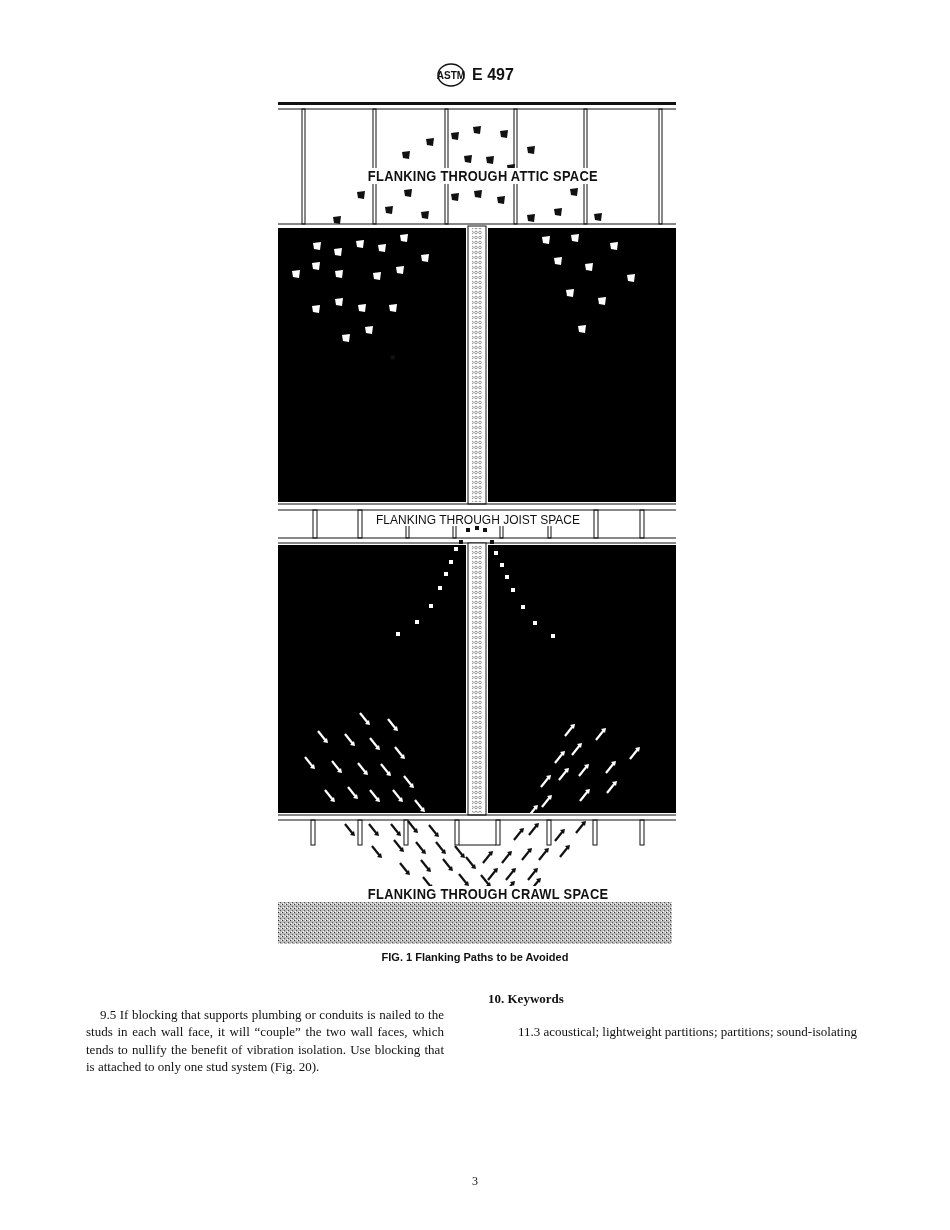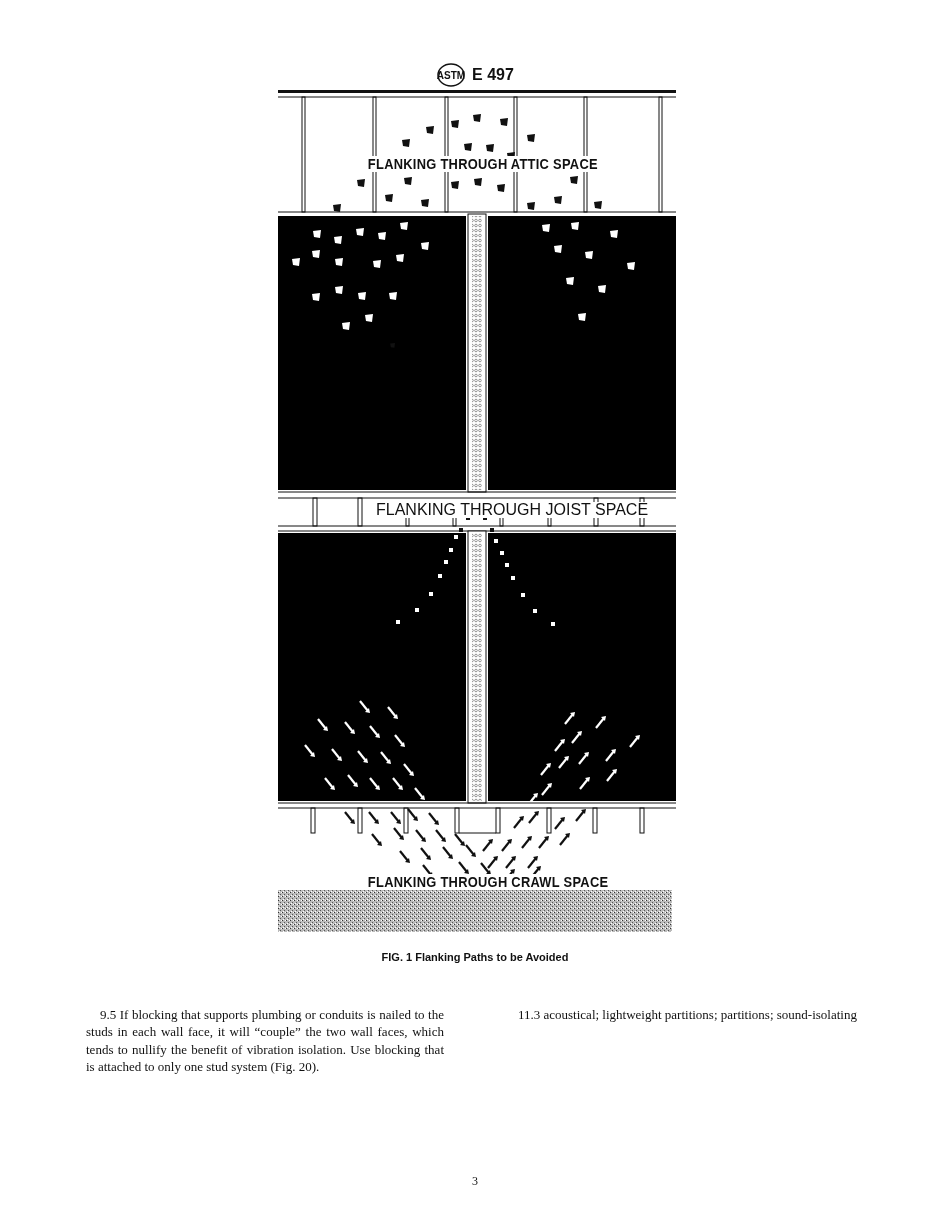--- a/index.html
+++ b/index.html
@@ -1,24 +1,24 @@
 <!DOCTYPE html>
 <html><head>
 <meta charset="utf-8">
 <style>
   html, body { margin:0; padding:0; background:#fff; }
   body { width:950px; height:1230px; position:relative; overflow:hidden; font-family:"Liberation Serif", serif; color:#111; }
   .header { position:absolute; top:62px; left:0; width:950px; display:flex; justify-content:center; align-items:center; gap:6px; }
   .logo { width:30px; height:26px; position:relative; }
   .doc-id { font-family:"Liberation Sans", sans-serif; font-weight:bold; font-size:16px;text-align:center; }
-  .figure { position:absolute; left:278px; top:88px; width:338px; height:848px;text-align:center; }
+  .figure { position:absolute; left:278px; top:100px; width:338px; height:848px;text-align:center; }
   .fig-svg { position:absolute; left:0; top:0; }
   .lbl { position:absolute; font-family:"Liberation Sans", sans-serif; font-weight:bold; white-space:nowrap; background:#fff; line-height:1; }
   .lbl-attic { top:68px; left:88px; font-size:14px; letter-spacing:0.3px; transform:scaleX(0.92); transform-origin:left; padding:1px 2px; }
-  .lbl-joist { top:414px; left:96px; font-size:16px; font-weight:normal; padding:0 2px; }
+  .lbl-joist { top:414px; left:96px; font-size:12px; font-weight:normal; padding:0 2px; }
   .lbl-crawl { top:786px; left:88px; font-size:14px; letter-spacing:0.3px; transform:scaleX(0.92); transform-origin:left; padding:1px 2px; }
   .caption { position:absolute; top:951px; left:0; width:950px; text-align:center; font-family:"Liberation Sans", sans-serif; font-weight:bold; font-size:11px; }
   .col { position:absolute; top:990px; font-size:13px; line-height:17.4px; text-align:justify; }
   .col-left { left:70px; width:390px; }
   .col-right { left:488px; width:390px; }
   .para { margin:16px; text-indent:14px; }
   .sec-title { font-weight:bold; font-size:13px; margin:0 0 6px 0; }
   .page-num { position:absolute; top:1174px; left:0; width:950px; text-align:center; font-size:12px; }
 </style>
 </head>
@@ -265,16 +265,17 @@
   <span class="lbl lbl-crawl">FLANKING THROUGH CRAWL SPACE</span>
 </div>
 
 <div class="caption">FIG. 1 Flanking Paths to be Avoided</div>
 
 <div class="col col-left">
   <p class="para">9.5  If blocking that supports plumbing or conduits is nailed to the studs in each wall face, it will “couple” the two wall faces, which tends to nullify the benefit of vibration isolation. Use blocking that is attached to only one stud system (Fig. 20).</p>
 </div>
 
 <div class="col col-right">
+  <h3 class="sec-title">10.  Keywords</h3>
   <p class="para">11.3 acoustical; lightweight partitions; partitions; sound-isolating</p>
 </div>
 
 <div class="page-num">3</div>
 
 </body></html>

